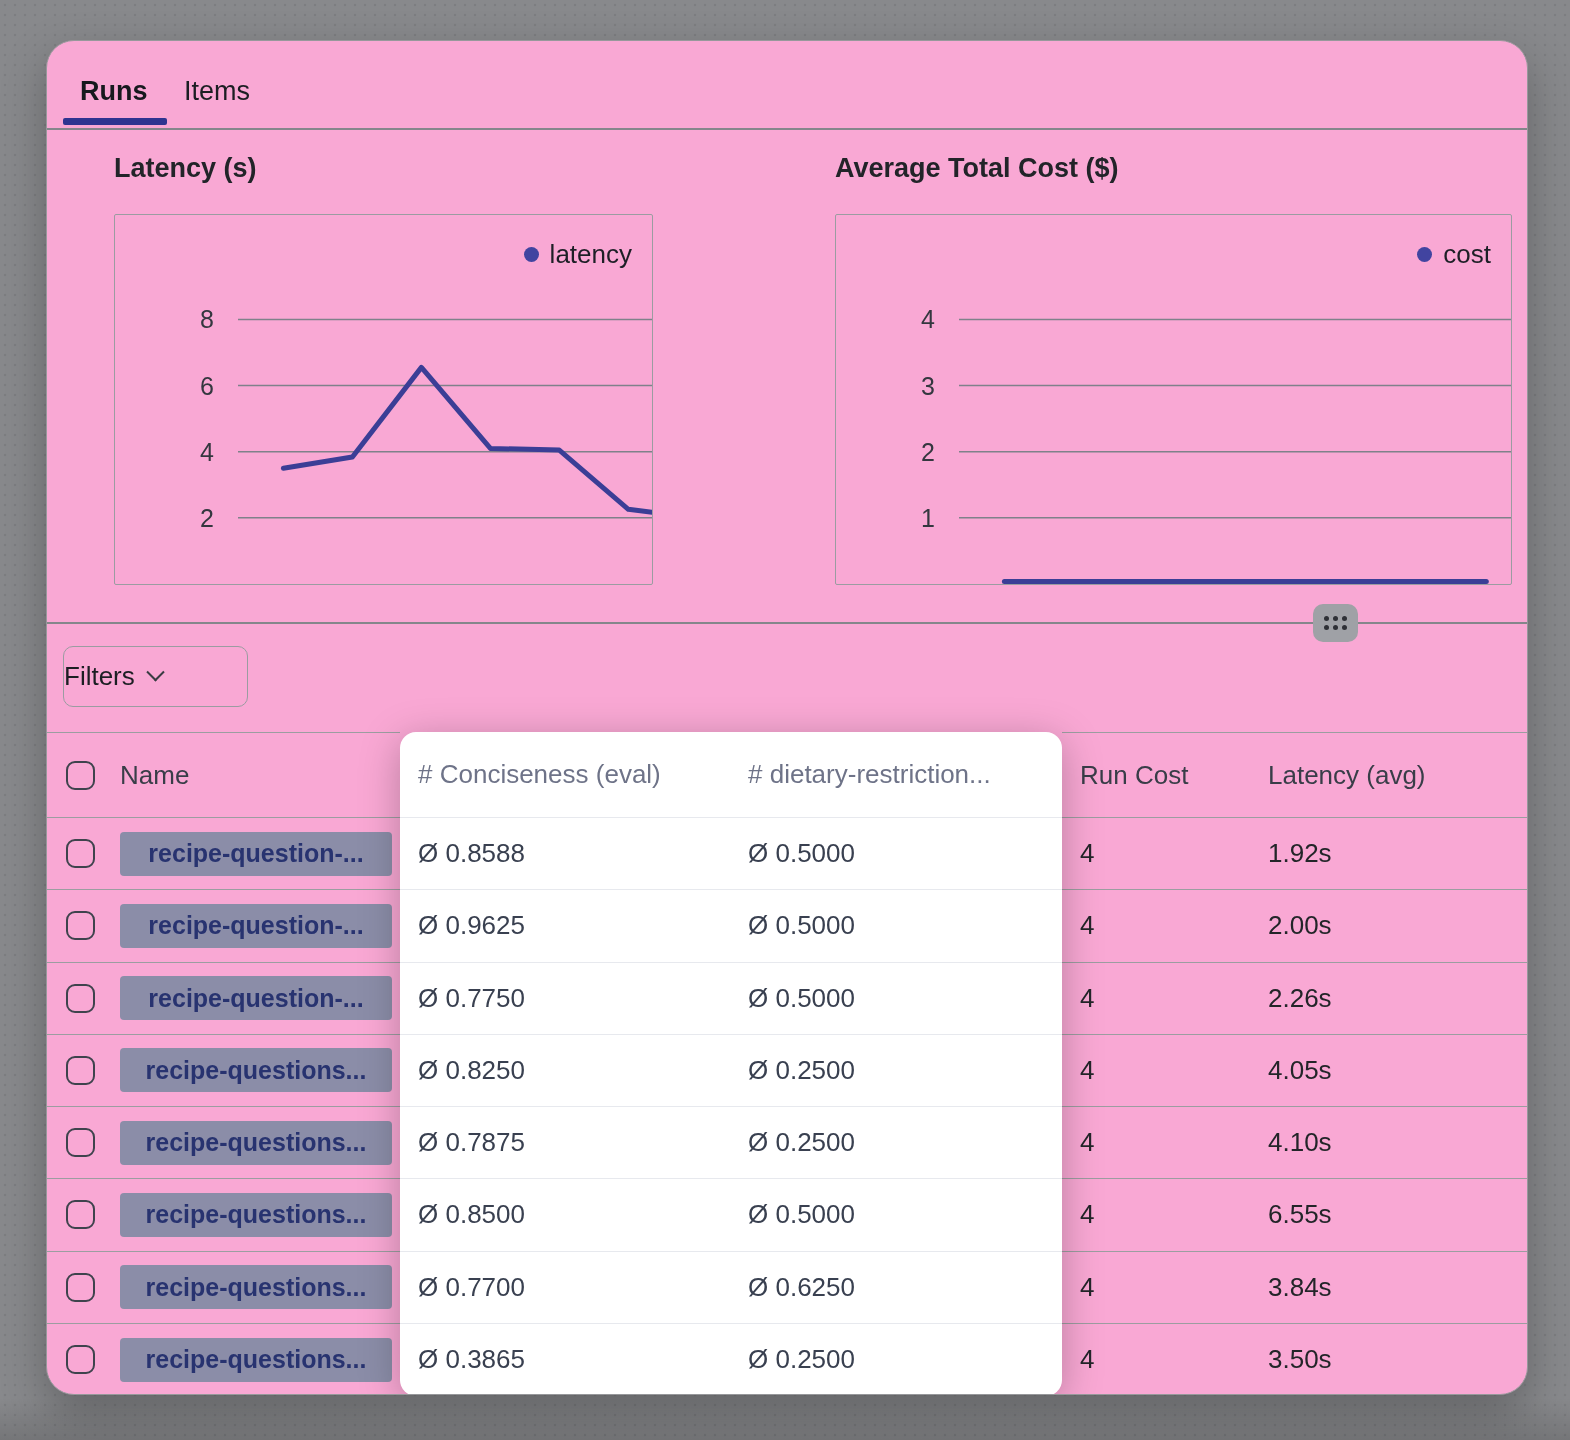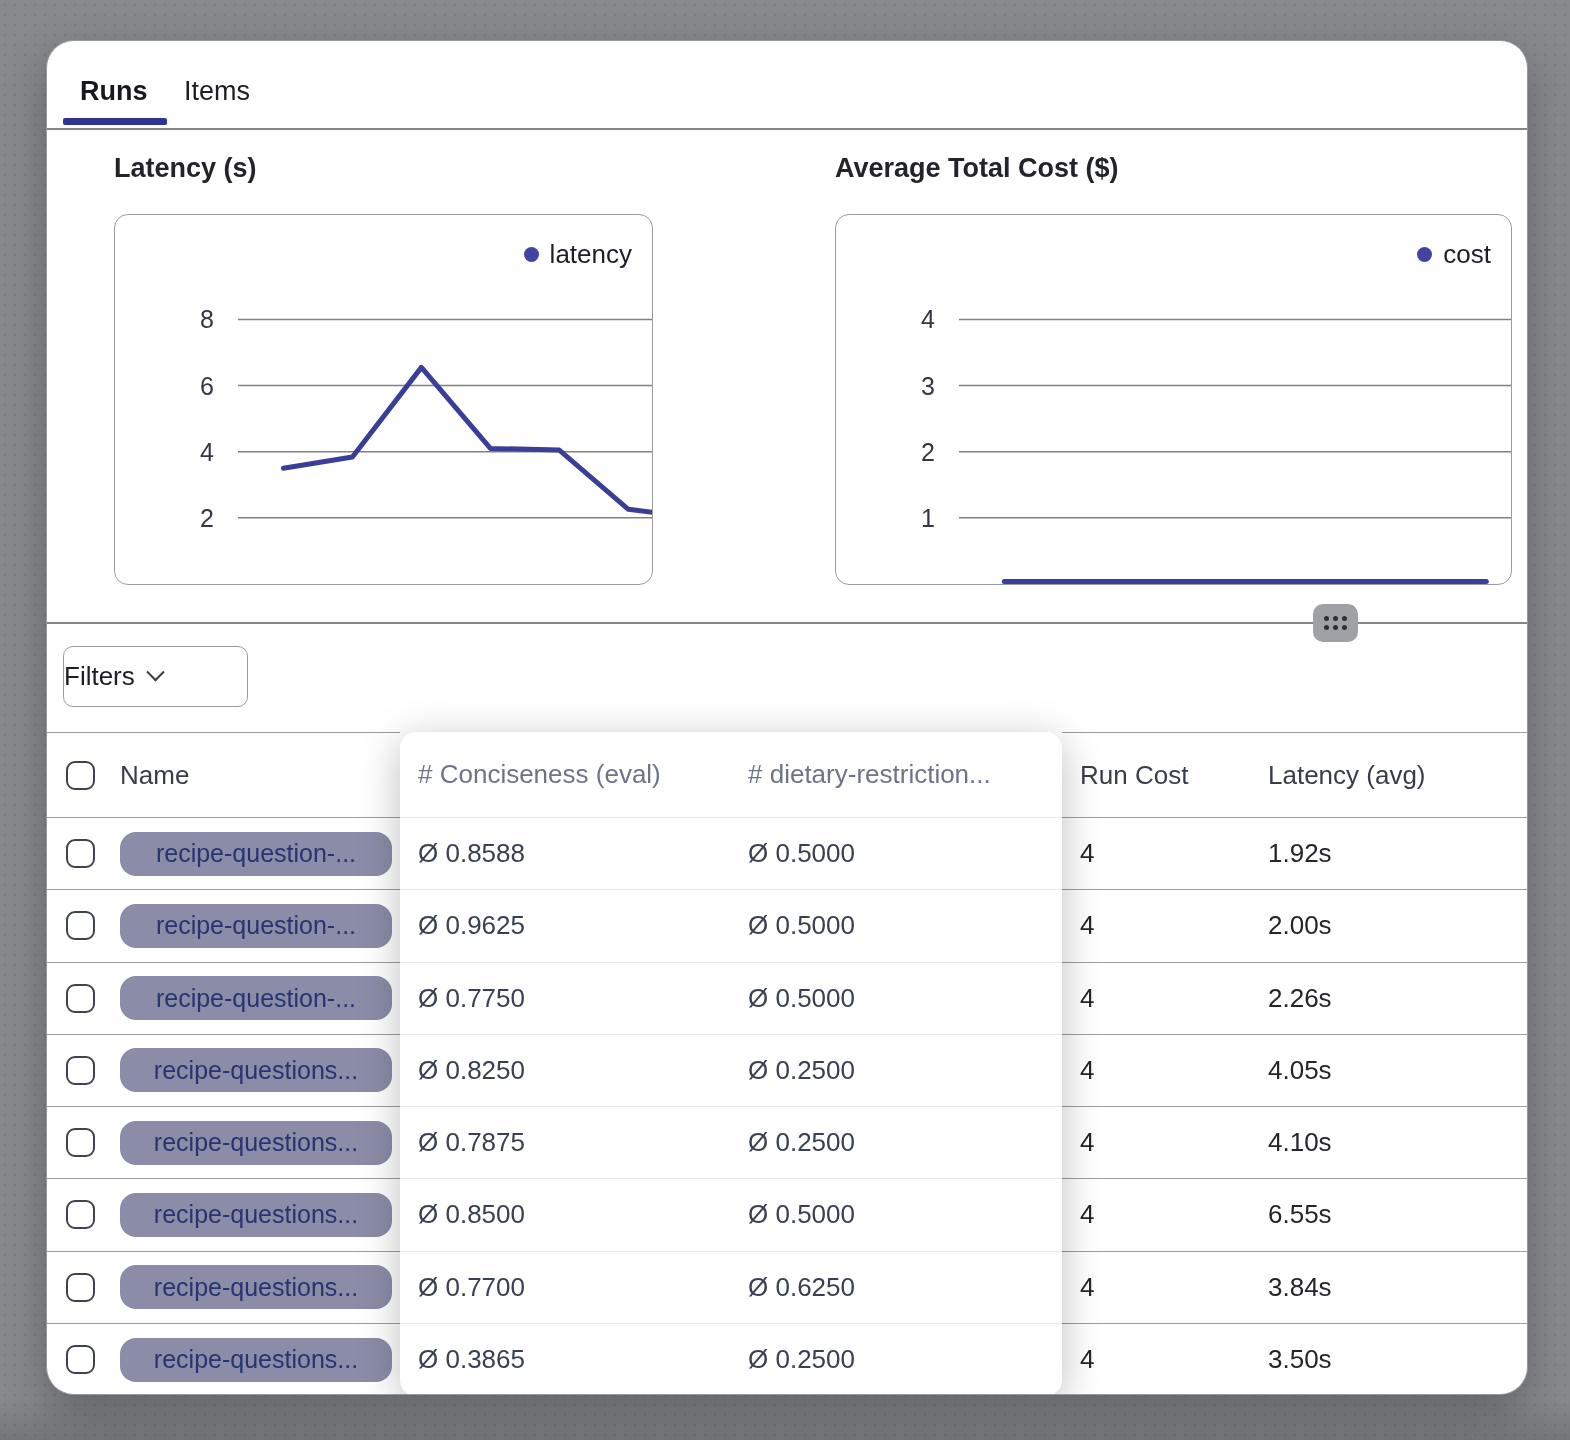--- a/index.html
+++ b/index.html
@@ -13,39 +13,39 @@
   }
   body::after {
     content:""; position:absolute; left:0; right:0; bottom:0; height:42px;
     background:linear-gradient(rgba(0,0,0,0), rgba(0,0,0,0.14));
     pointer-events:none;
   }
 
   
   .card {
     position:absolute; left:46px; top:40px; width:1482px; height:1355px;
-    background:#ffffff; border:1px solid #97989b; border-radius:28px;
+    background:#f9a8d4; border:1px solid #97989b; border-radius:28px;
     box-shadow:0 18px 45px rgba(0,0,0,0.28);
     overflow:hidden;
   }
 
   
   .tab { position:absolute; font-size:27px; font-weight:600; color:#17191e; cursor:default; }
   .tab-runs  { left:33px;  top:35px; }
   .tab-items { left:137px; top:35px; font-weight:500; color:#1c1e23; }
   .tab-underline { position:absolute; left:16px; top:77px; width:104px; height:7px; border-radius:2px; }
   .tabs-divider { position:absolute; left:0; right:0; top:87px; height:1.5px; background:#85868b; }
 
   
   .chart-col { position:absolute; top:112px; }
   .chart-col.left  { left:43px;  width:563px;padding-left:24px; }
   .chart-col.right { left:763px; width:702px;padding-left:25px; }
   .chart-title { font-size:27px; font-weight:600; color:#222429; height:61px; }
   .chart-card {
-    position:relative; height:371px; border:1.5px solid #9b9ca1; border-radius:14px;
+    position:relative; height:371px; border:1.5px solid #9b9ca1; border-radius:2px;
   }
   .plot { position:absolute; inset:0; border-radius:14px; overflow:hidden; }
   .legend {
     position:absolute; top:24px; right:20px; z-index:2;
     display:flex; align-items:center; gap:11px;
     font-size:26px; color:#1d1f26;
   }
   .legend-dot { width:15px; height:15px; border-radius:50%; }
 
   
@@ -86,23 +86,23 @@
   .spot-tr { border-top-right-radius:16px; }
   .spot-bl { border-bottom-left-radius:16px; }
   .spot-br { border-bottom-right-radius:16px; }
   .c1 { padding-left:19px; }
   .c3, .c4, .c5 { padding-left:18px; }
   .cbx {
     width:29px; height:29px; flex:0 0 29px;
     border:2.5px solid #3f434d; border-radius:9px; cursor:pointer;
   }
   .badge {
-    width:272px; height:44px; border-radius:16px;
+    width:272px; height:44px; border-radius:4px;
     display:flex; align-items:center; justify-content:center;
-    font-size:25px; font-weight:400; cursor:pointer;
+    font-size:25px; font-weight:700; cursor:pointer;
     white-space:nowrap; overflow:hidden;
   }
   .spot-glow {
     position:absolute; left:353px; top:691px; width:662px; height:664px;
     border-radius:16px; box-shadow:0 8px 40px rgba(0,0,0,0.26);
     pointer-events:none; z-index:5;
   }
 </style>
 </head>
 <body>

